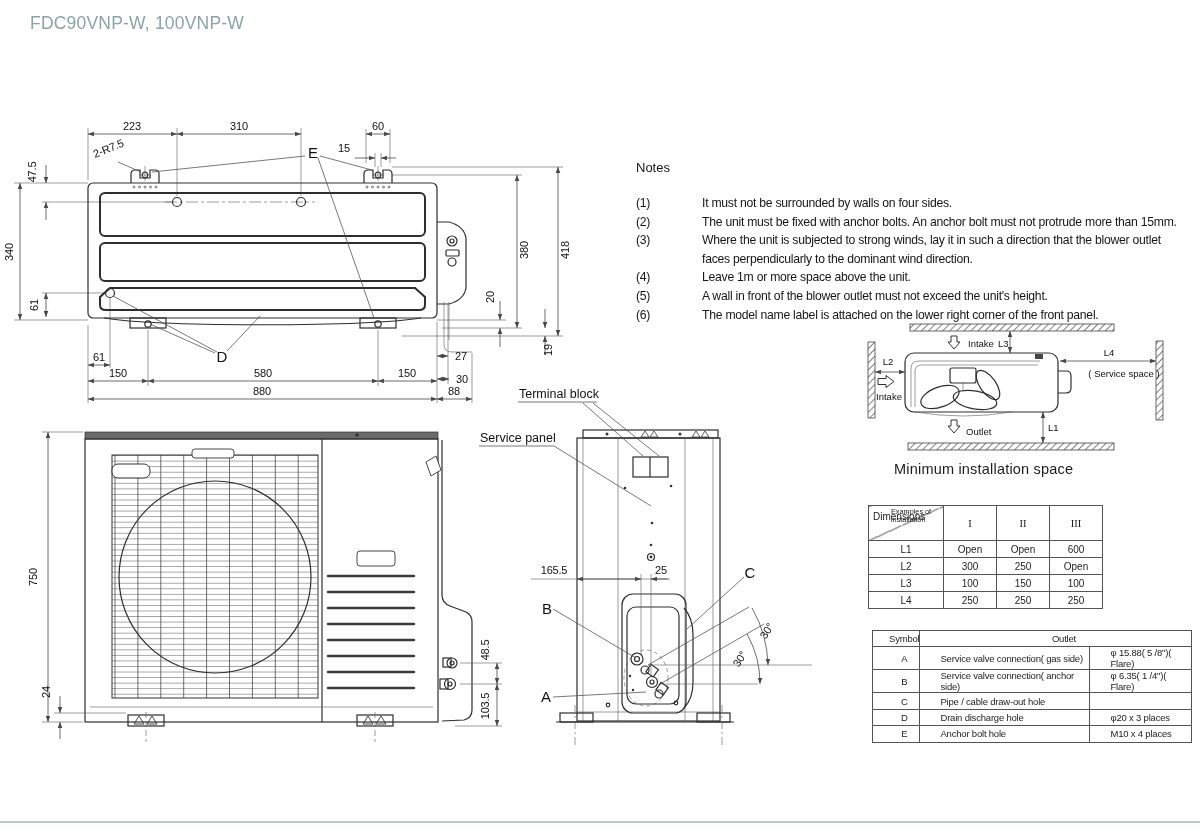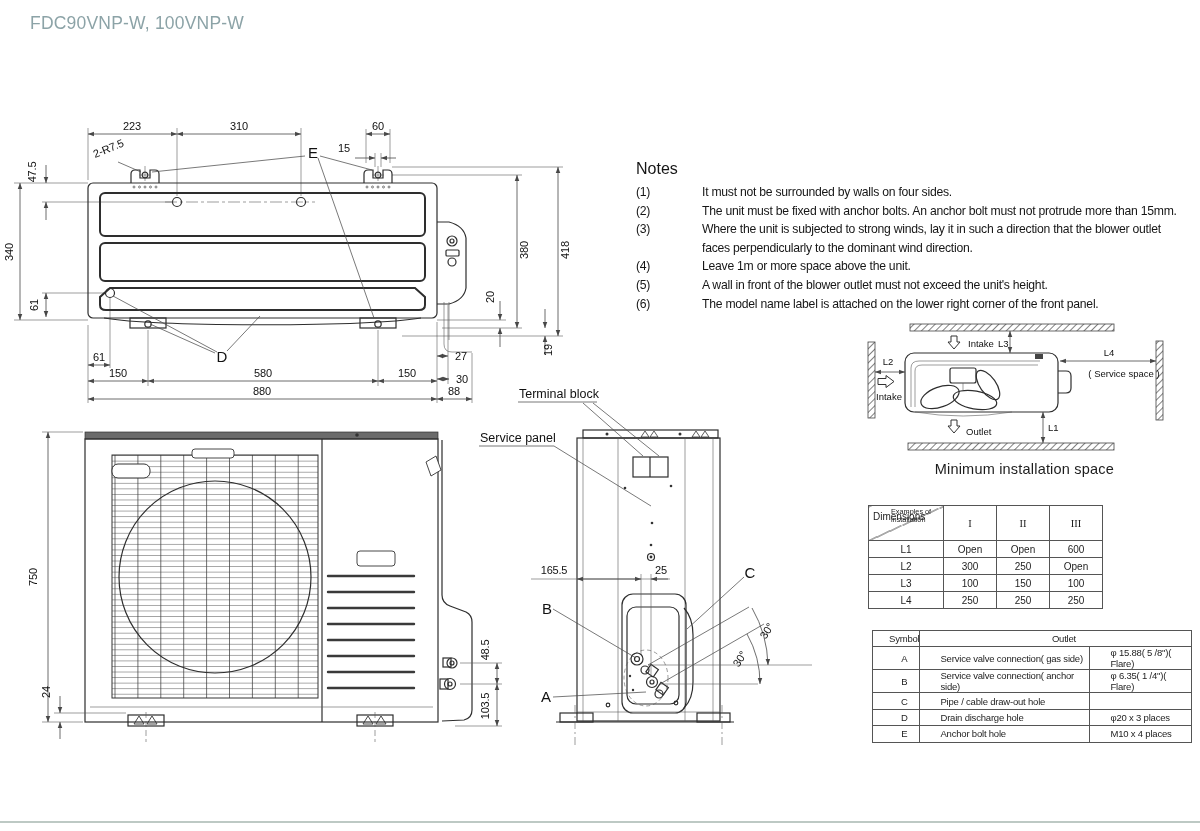--- a/index.html
+++ b/index.html
@@ -3,26 +3,26 @@
 <meta charset="utf-8">
 <style>
   html,body{margin:0;padding:0;background:#fff;}
   #page{position:relative;width:1200px;height:831px;background:#fff;overflow:hidden;
         font-family:"Liberation Sans",sans-serif;}
   
   #title{position:absolute;left:30px;top:12px;font-size:17.5px;font-weight:normal;
          color:#8ca3a7;line-height:23px;letter-spacing:.2px;}
   
   #notes{position:absolute;left:636px;top:160px;width:548px;color:#161616;}
-  #notes .nh{font-size:16px;margin-bottom:5px;}
+  #notes .nh{font-size:13px;margin-bottom:19px;}
   .ni{display:flex;font-size:12.2px;line-height:18.6px;letter-spacing:-.25px;}
   .ni .n{width:30px;flex:none;}
   .ni .t{width:515px;margin-left:36px;}
   
-  #cap{position:absolute;left:894px;top:461px;width:220px;text-align:right;
+  #cap{position:absolute;left:894px;top:461px;width:220px;text-align:left;
        font-size:14.5px;color:#1c1c1c;letter-spacing:.2px;}
   
   table{border-collapse:collapse;position:absolute;table-layout:fixed;color:#1d1d1d;background:#fff;}
   td{border:1px solid #555;text-align:center;padding:0;overflow:hidden;}
   #t1{left:868px;top:505px;font-size:10px;}
   #t1 td{height:16px;}
   #t1 tr.hd td{height:34px;}
   #t1 .rom{font-family:"Liberation Serif",serif;font-size:10.5px;}
   .diag{position:relative;
         background:linear-gradient(to bottom right,transparent 49.2%,#555 49.2%,#555 50.6%,transparent 50.6%);}

